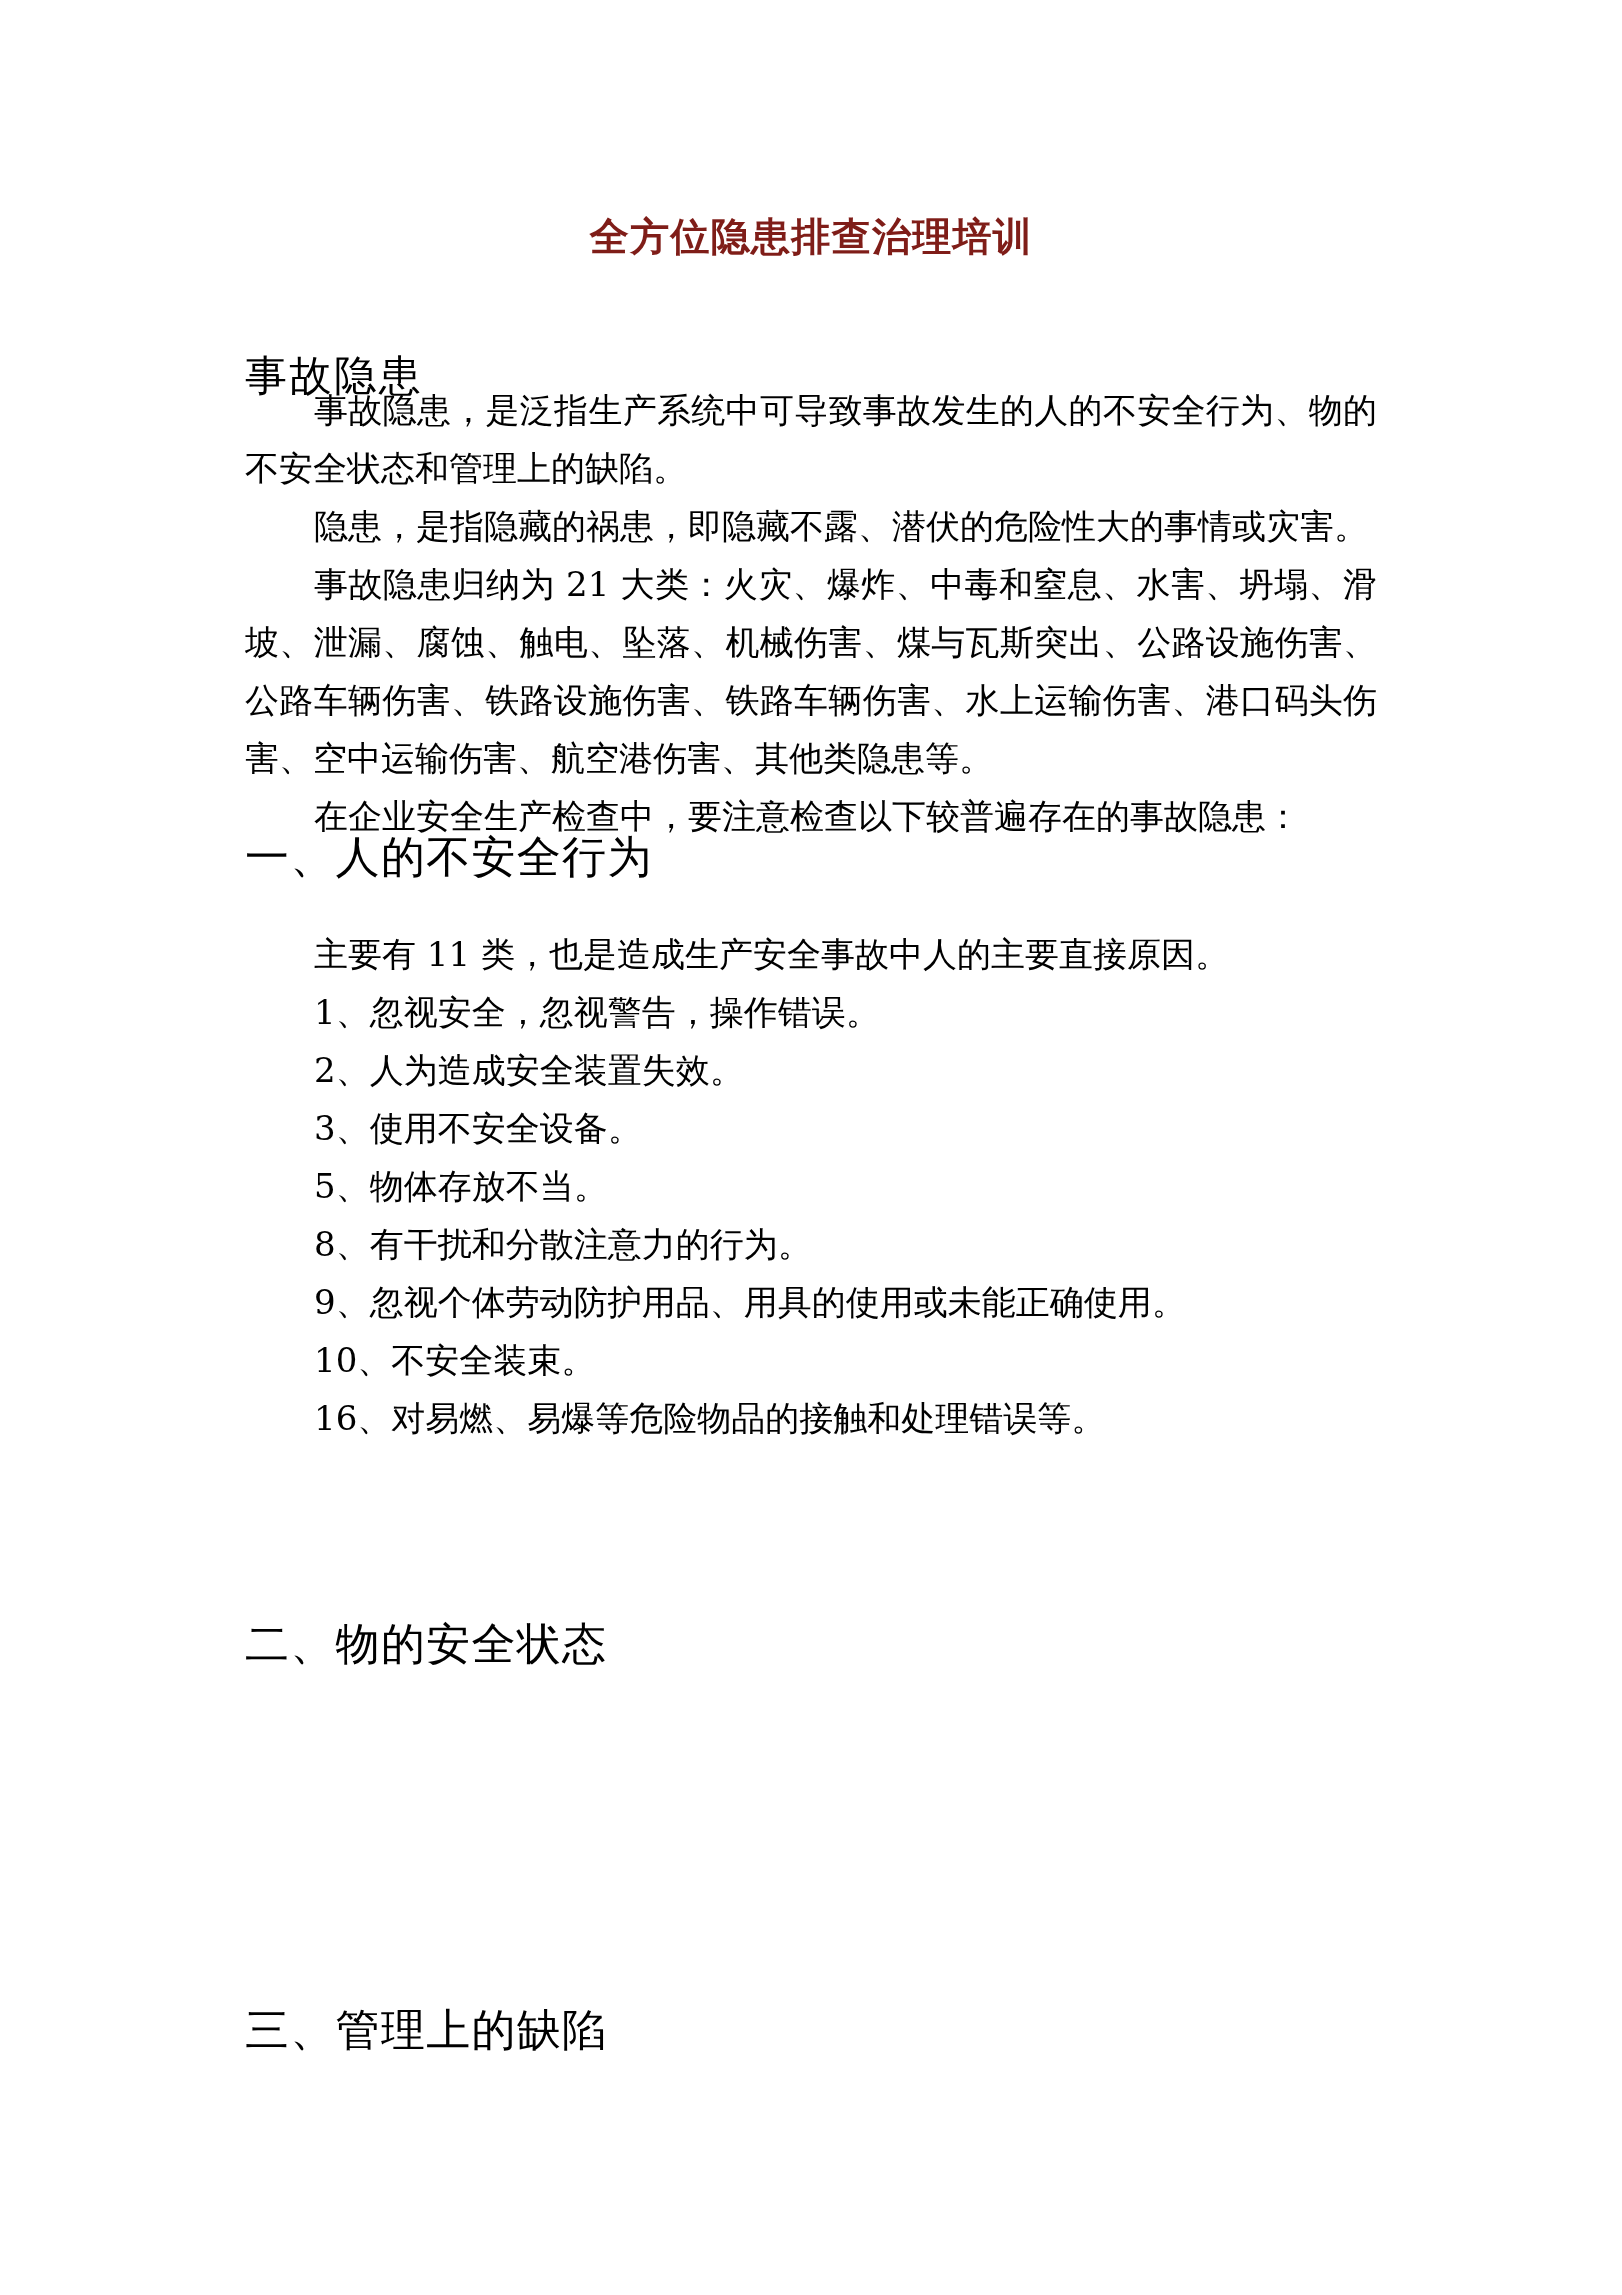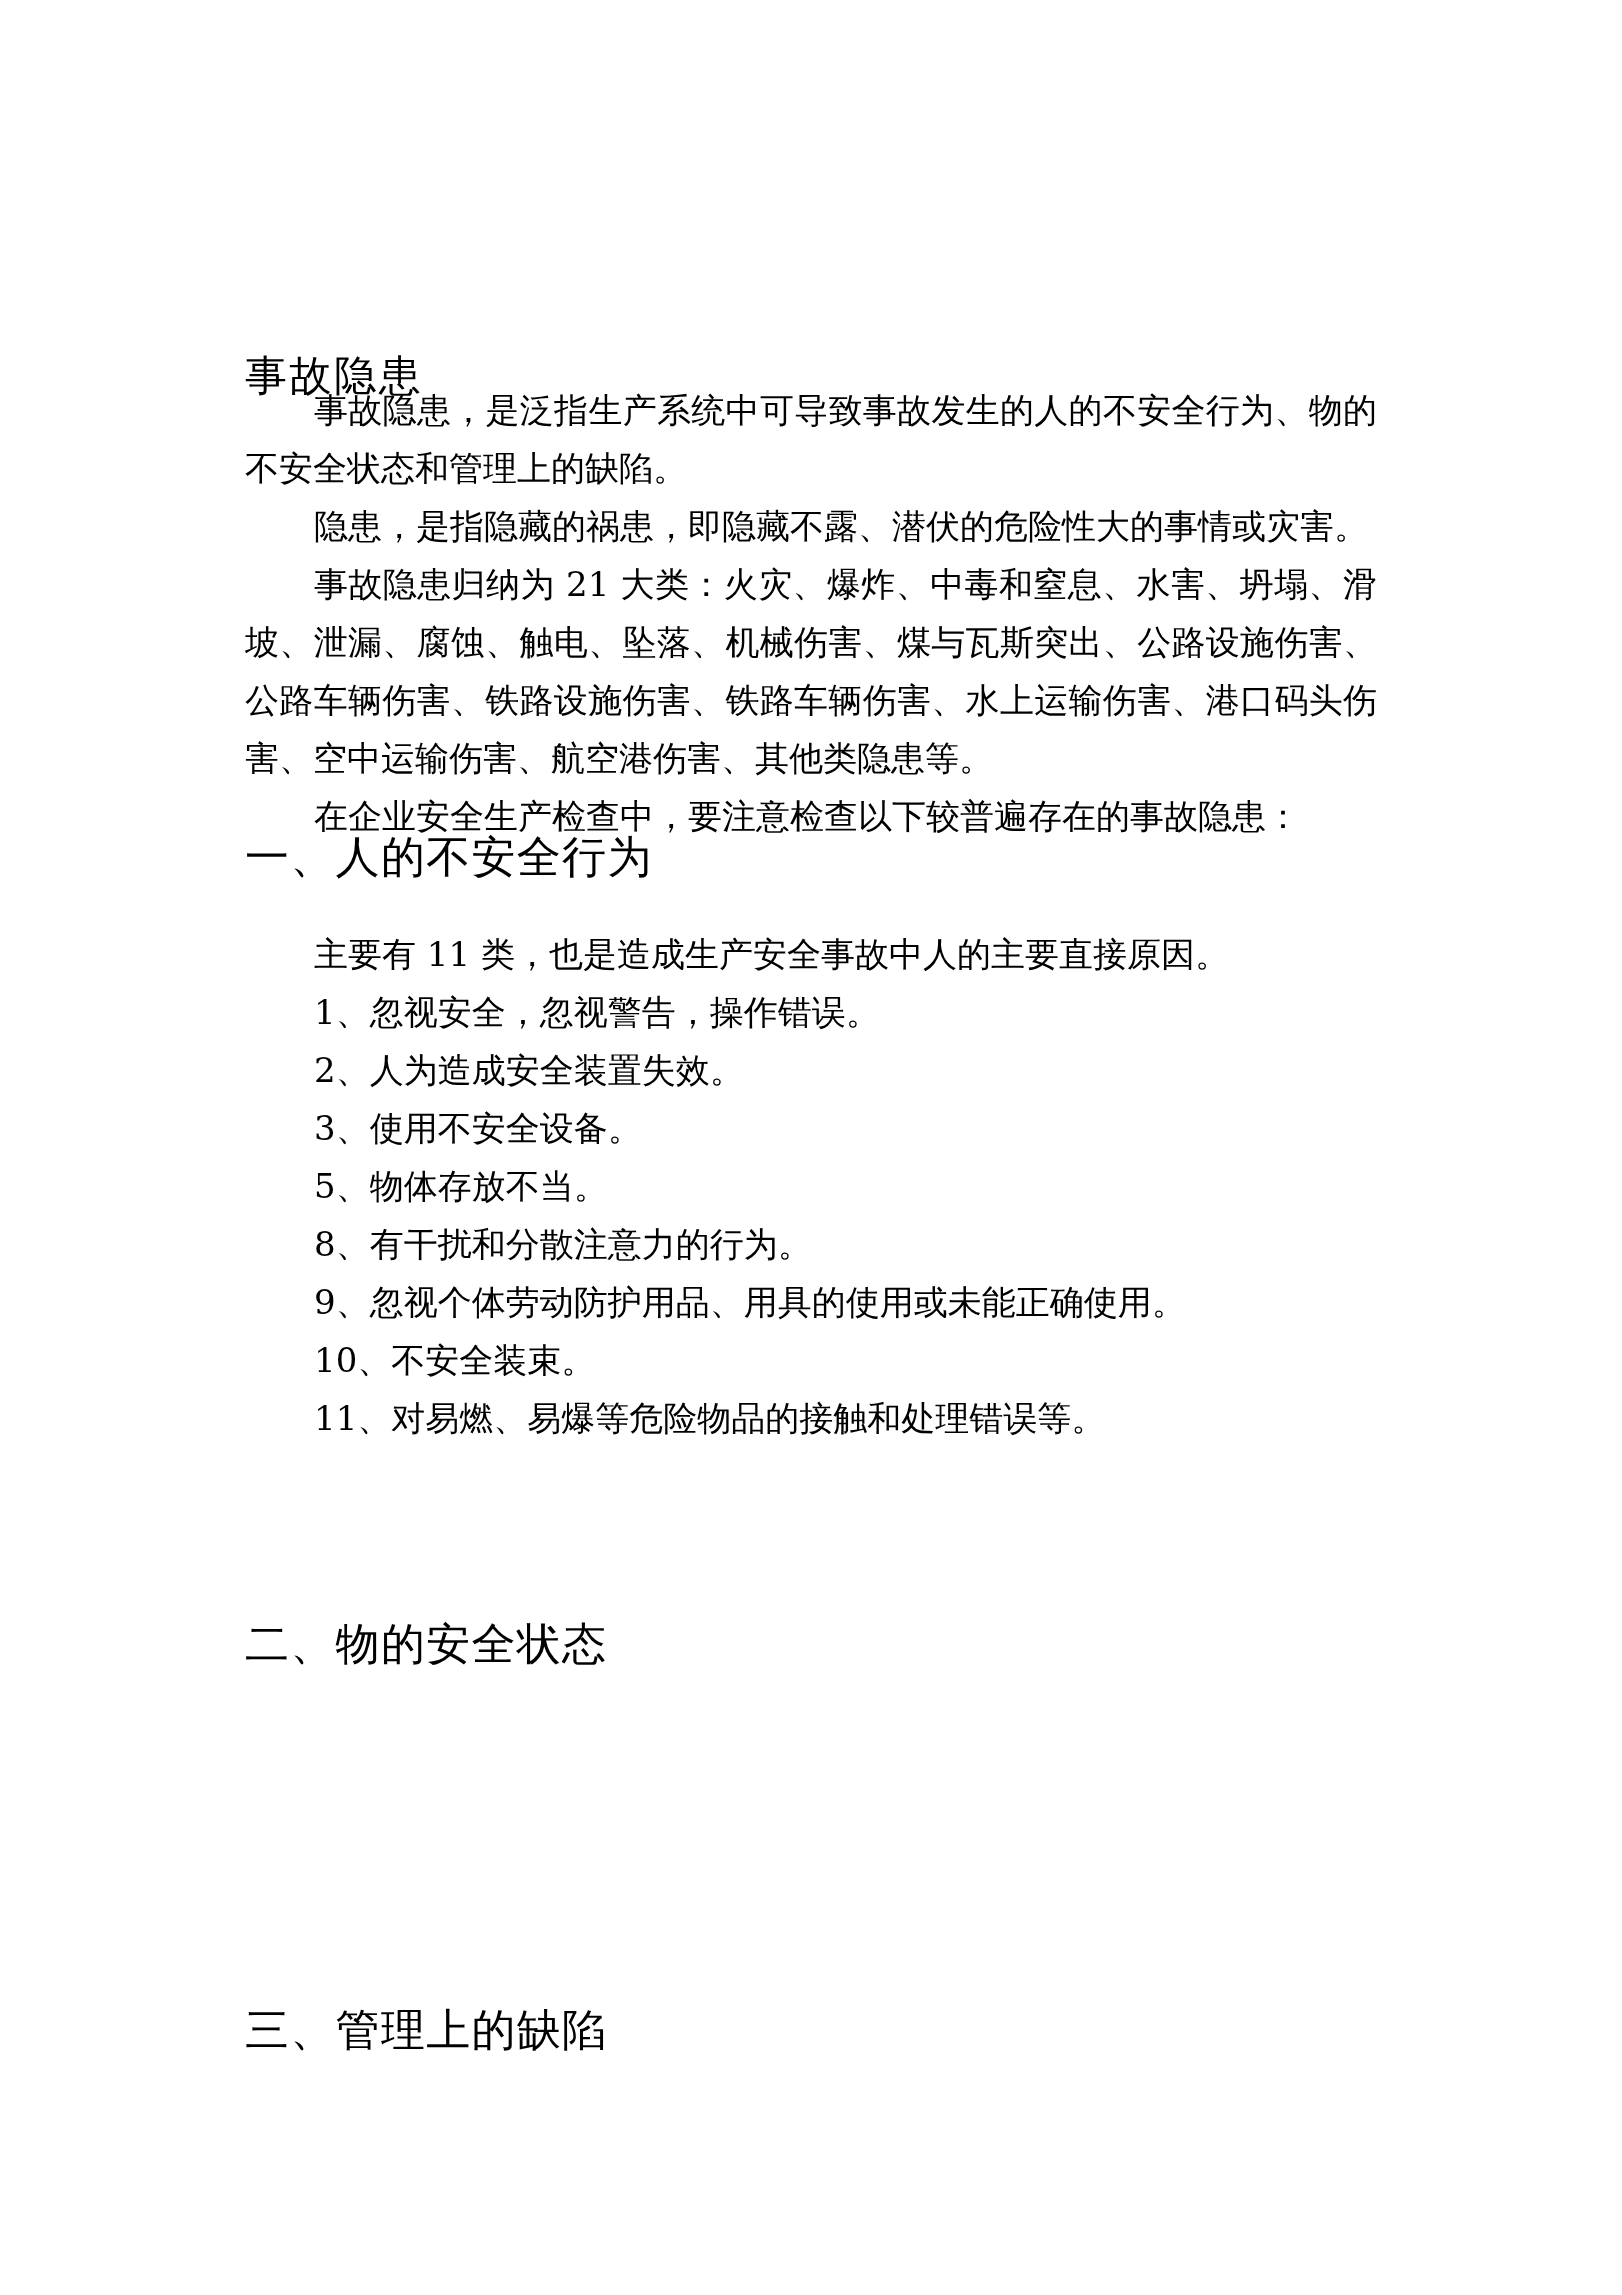--- a/index.html
+++ b/index.html
@@ -60,20 +60,21 @@
   }
   .sec-h1 { top: 836px; }
   .sec-h2 { top: 1623px; }
   .sec-h3 { top: 2009px; }
 </style>
 </head>
 <body>
 
 <div class="page" style="background: rgb(255, 255, 255);">
 
+  <div class="doc-title" style="color: rgb(127, 29, 24);">全方位隐患排查治理培训</div>
 
   <div class="main-heading">事故隐患</div>
 
   <div class="flow flow-1">
     <p>事故隐患，是泛指生产系统中可导致事故发生的人的不安全行为、物的不安全状态和管理上的缺陷。</p>
     <p>隐患，是指隐藏的祸患，即隐藏不露、潜伏的危险性大的事情或灾害。</p>
     <p>事故隐患归纳为 21 大类：火灾、爆炸、中毒和窒息、水害、坍塌、滑坡、泄漏、腐蚀、触电、坠落、机械伤害、煤与瓦斯突出、公路设施伤害、公路车辆伤害、铁路设施伤害、铁路车辆伤害、水上运输伤害、港口码头伤害、空中运输伤害、航空港伤害、其他类隐患等。</p>
     <p>在企业安全生产检查中，要注意检查以下较普遍存在的事故隐患：</p>
   </div>
 
@@ -81,21 +82,21 @@
 
   <div class="flow flow-2">
     <p>主要有 11 类，也是造成生产安全事故中人的主要直接原因。</p>
     <p>1、忽视安全，忽视警告，操作错误。</p>
     <p>2、人为造成安全装置失效。</p>
     <p>3、使用不安全设备。</p>
     <p>5、物体存放不当。</p>
     <p>8、有干扰和分散注意力的行为。</p>
     <p>9、忽视个体劳动防护用品、用具的使用或未能正确使用。</p>
     <p>10、不安全装束。</p>
-    <p>11、对易燃、易爆等危险物品的接触和处理错误等。</p>
+    <p>16、对易燃、易爆等危险物品的接触和处理错误等。</p>
   </div>
 
   <div class="numbered-heading sec-h2">二、物的安全状态</div>
 
 
   <div class="numbered-heading sec-h3">三、管理上的缺陷</div>
 
 </div>
 
 

